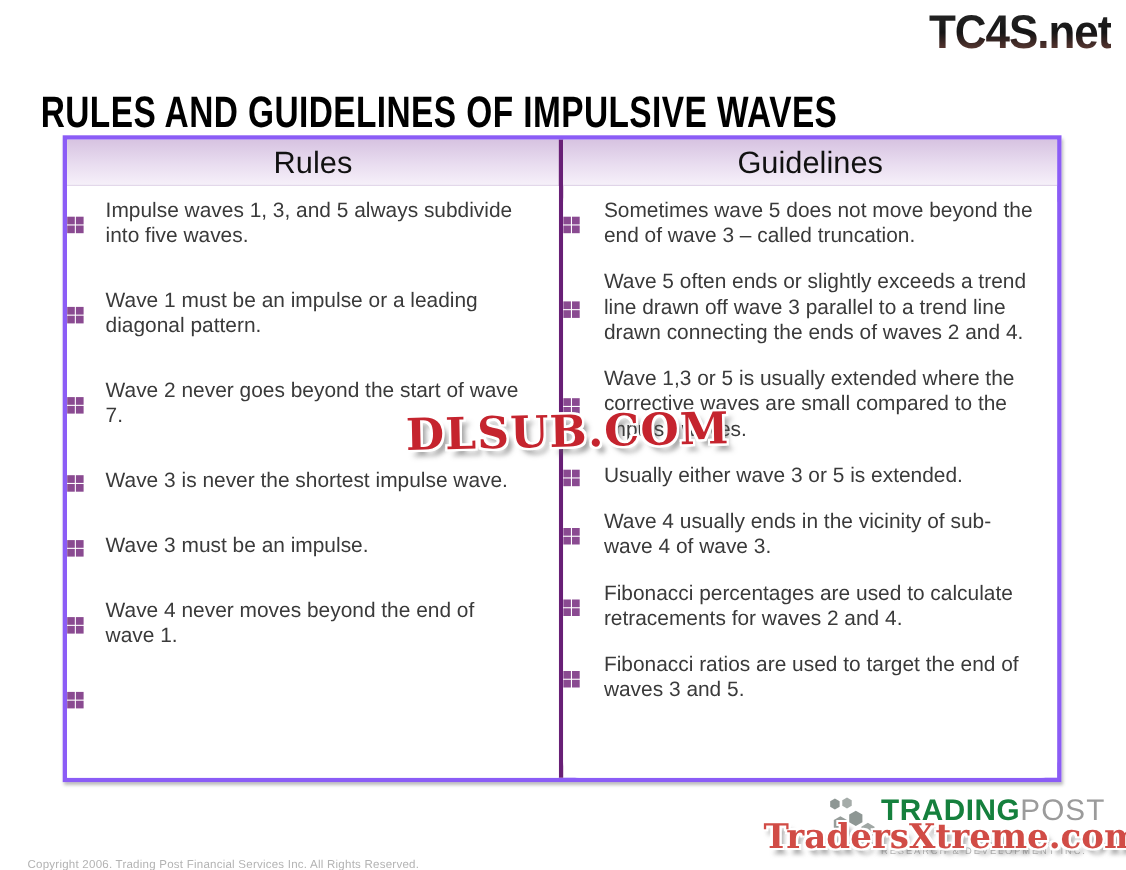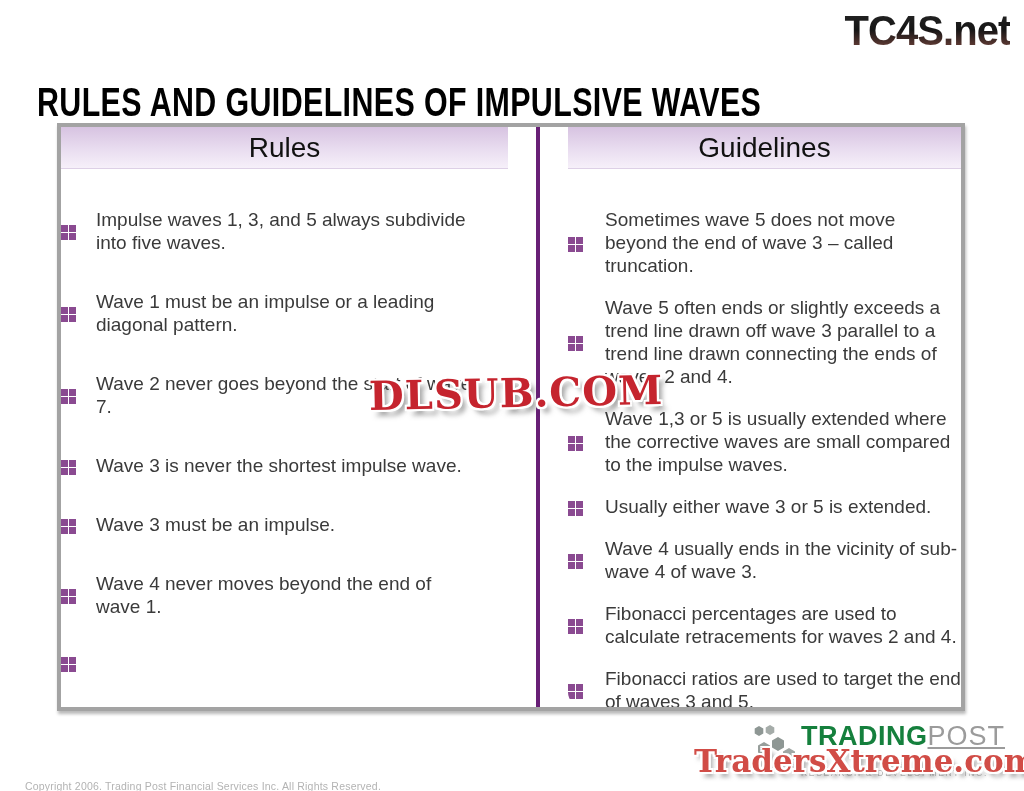--- a/index.html
+++ b/index.html
@@ -24,26 +24,25 @@
     position:absolute; left:37px; top:53px;
     font-size:40px; font-weight:bold; color:#000;
     transform:scaleX(0.76); transform-origin:left top;
     white-space:nowrap; letter-spacing:0.5px;
   }
 
   
   .wave-table {
     position:absolute; left:57px; top:123px;
     width:900px; height:580px;
-    border:4px solid #a3a3a3; background:#fff;
+    border:4px solid #8b5cf6; background:#fff;
     display:grid;
     grid-template-columns:447px 4px 1fr;
     grid-template-rows:42px 1fr;
     box-shadow:1px 3px 3px rgba(0,0,0,0.28);
-    gap:28px;
   }
   .header-cell {
     background:linear-gradient(180deg,#d7c3e1 0%,#e9ddf0 55%,#f6f0f9 100%);
     display:flex; align-items:center; justify-content:center;
     font-size:28px; color:#111;
     border-bottom:1px solid #ddd0e6;
   }
   .divider { grid-column:2; grid-row:1 / 3; background:#681f76; }
   .cell { background:#fff; overflow:hidden; }
 
@@ -86,21 +85,21 @@
       4px 5px 4px rgba(110,110,110,0.6);
     white-space:nowrap;
   }
 
   
   .tp-logo { position:absolute; left:750px; top:722px; z-index:10; display:flex; align-items:flex-start; }
   .tp-hex { margin-top:2px; }
   .tp-text { margin-left:5px; }
   .tp-line1 { font-size:27px; white-space:nowrap; line-height:28px; }
   .tp-trading { color:#15803d; font-weight:bold; letter-spacing:0.5px; }
-  .tp-post { color:#9b9b9b; font-weight:normal; letter-spacing:1px;text-decoration:underline; }
+  .tp-post { color:#9b9b9b; font-weight:normal; letter-spacing:1px; }
   .tp-sub { font-size:8.5px; color:#b3b3b3; letter-spacing:1.7px; margin-top:18px; white-space:nowrap; }
 
   .copyright {
     position:absolute; left:25px; top:780px;
     font-size:10.5px; color:#b3b3b3; letter-spacing:0.2px; z-index:5;
   }
 </style>
 </head>
 <body>
 

